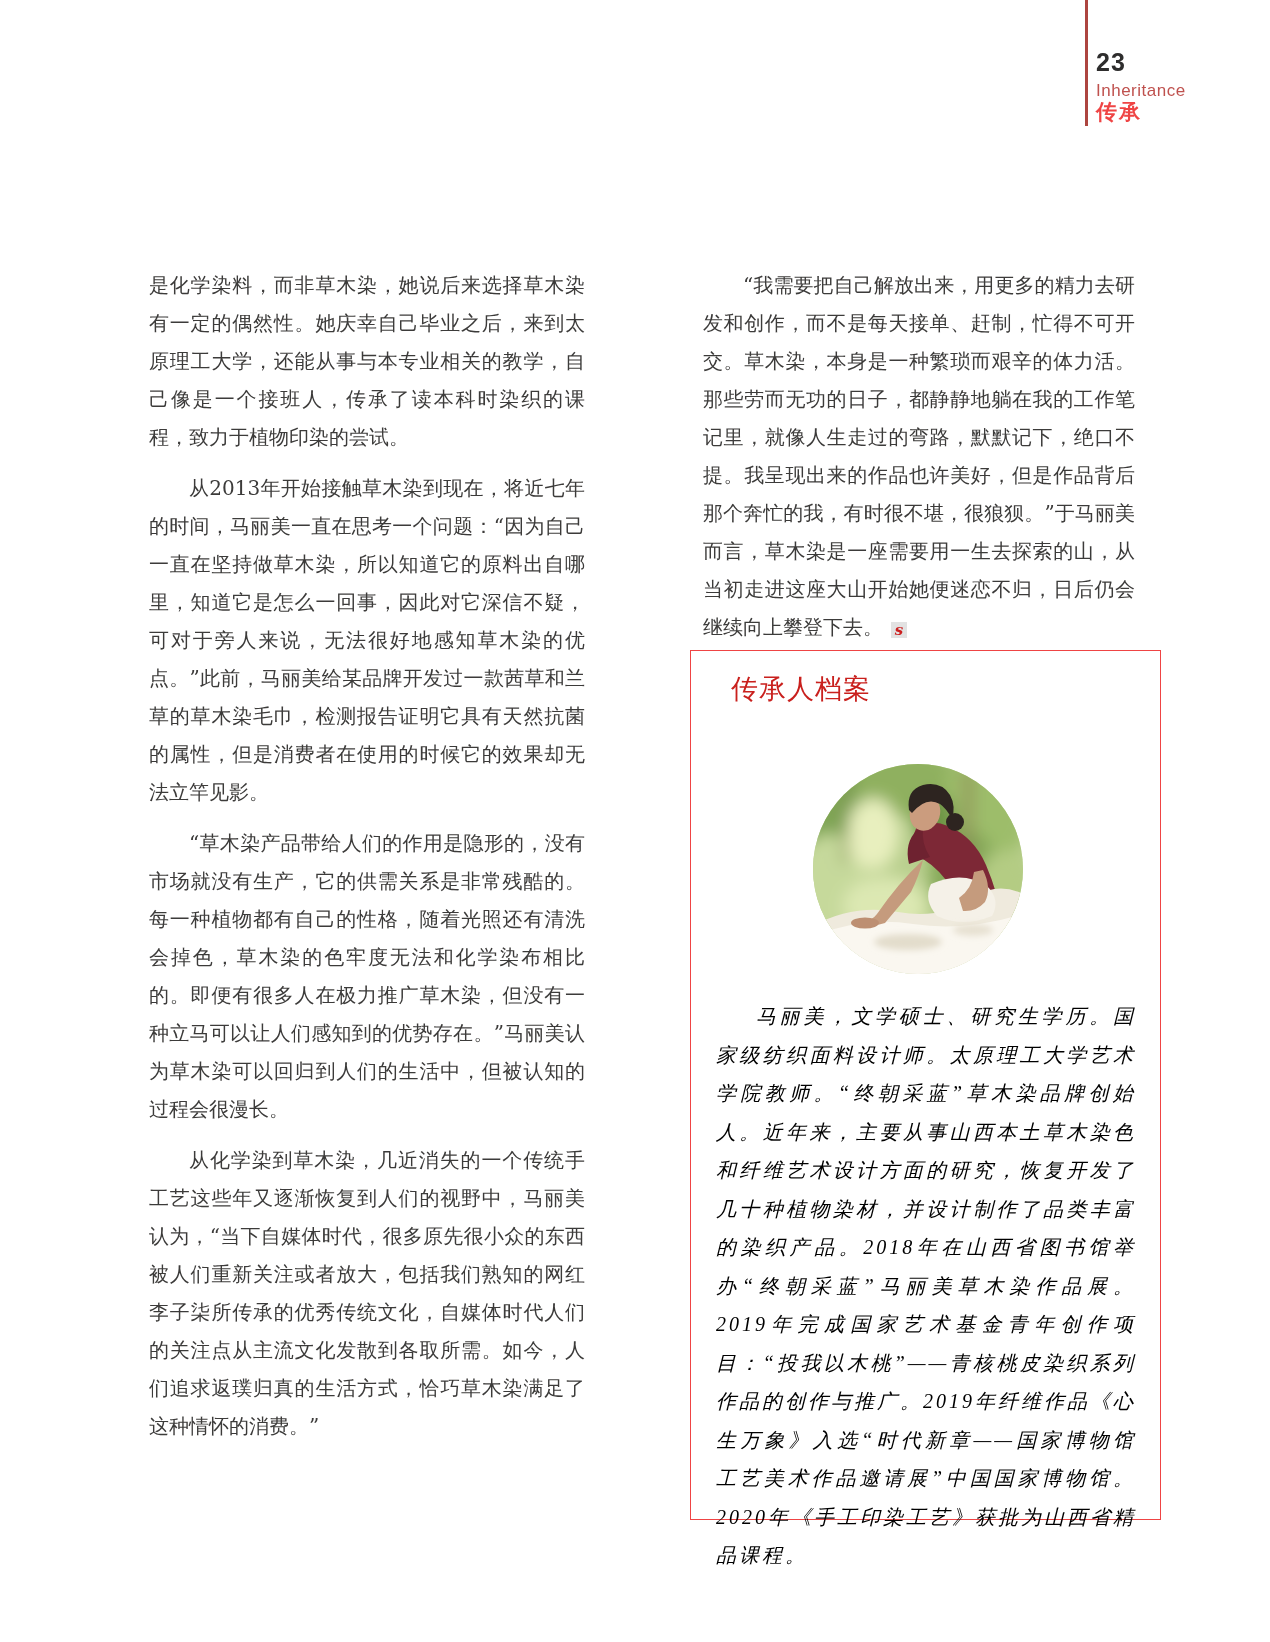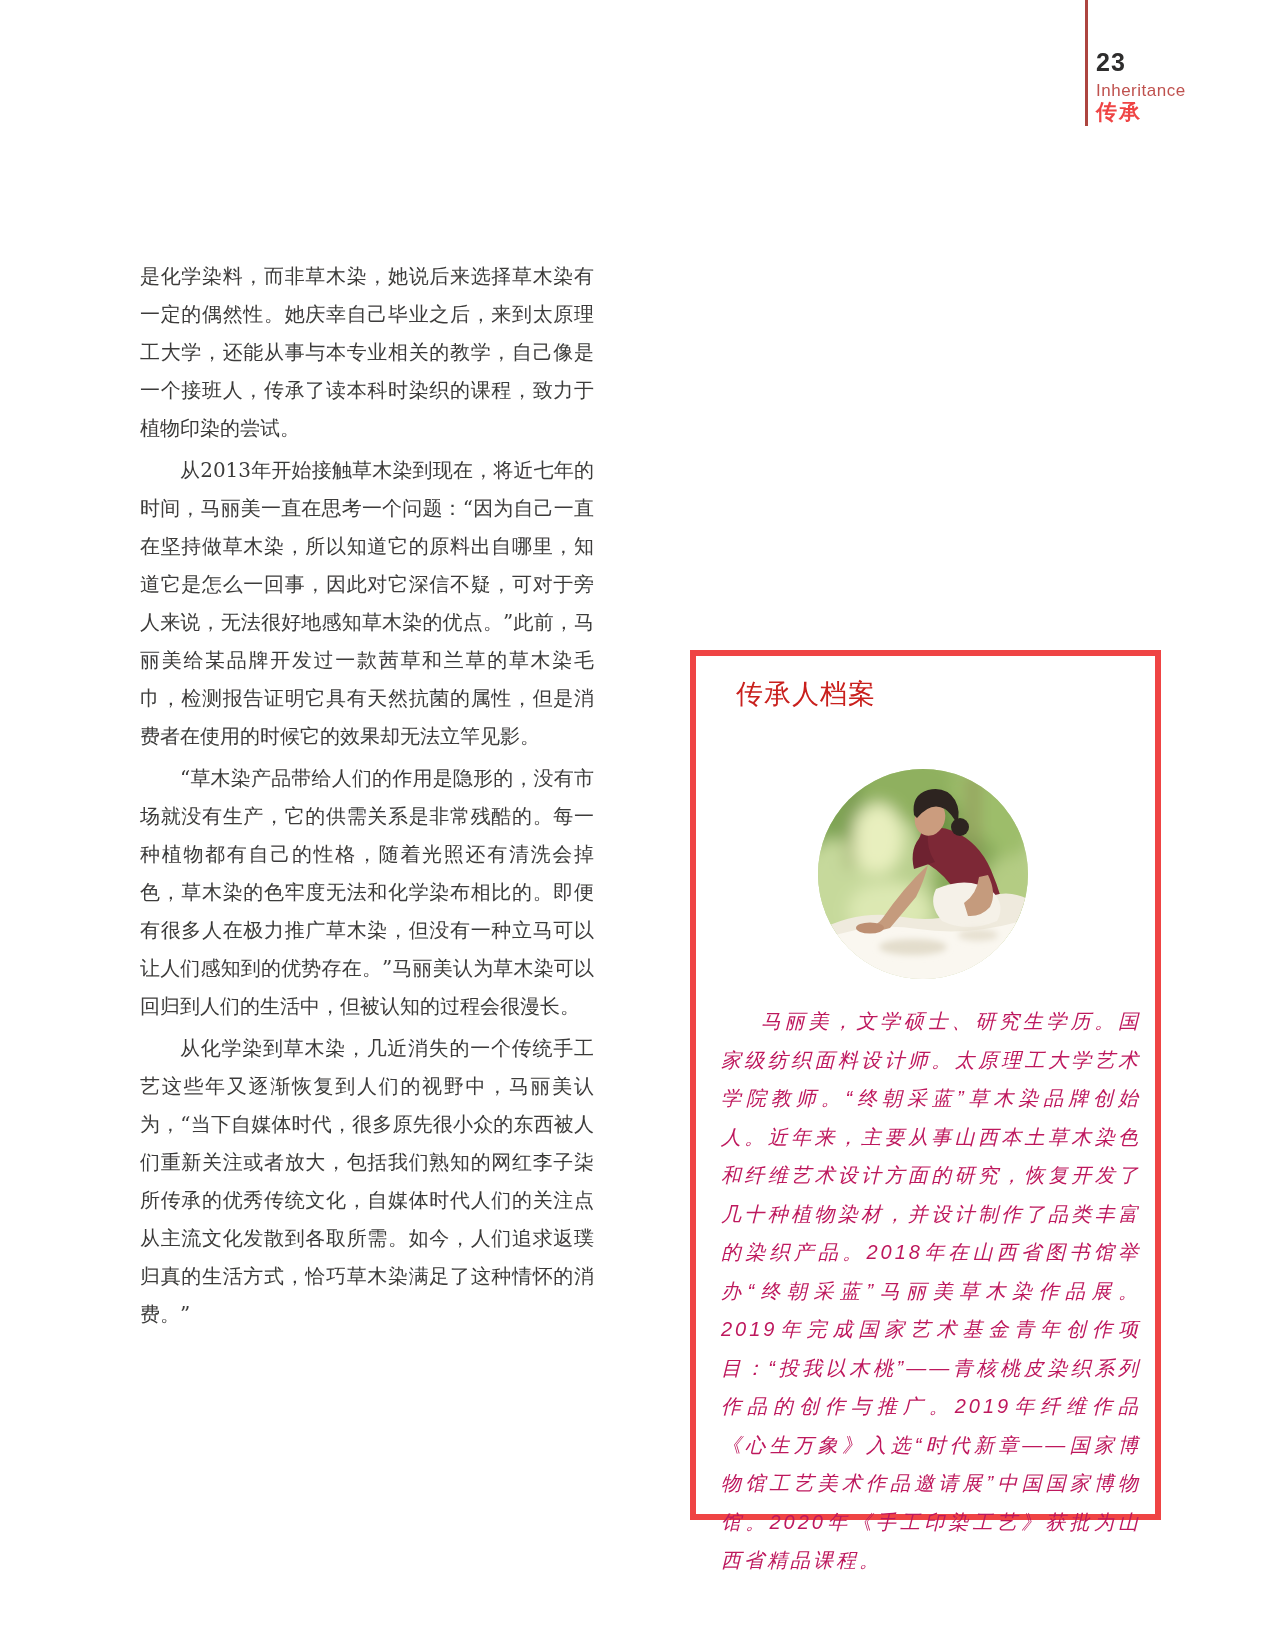--- a/index.html
+++ b/index.html
@@ -26,50 +26,50 @@
     color:#ef4444; letter-spacing:2px; line-height:1;
   }
 
   
   .col {
     position:absolute; top:253px; text-align:justify;
     font-size:20px; line-height:38px; color:#3c3b3a;
   }
   .col-left  { left:136px; width:462px; }
   .col-right { left:690px; width:458px; }
-  .col p { margin:4px; text-indent:2em; }
+  .col p { margin:13px; text-indent:2em; }
   .col-left p:nth-of-type(1) { text-indent:0; }
 
   .end-mark {
     display:inline-block; width:16px; height:16px; margin-left:8px;
     background:#e2e2e2; color:#cc1f1f; text-indent:0;
     font-family:"DejaVu Serif","Liberation Serif",serif;
     font-style:italic; font-weight:bold; font-size:15px; line-height:16px;
     text-align:center; vertical-align:-1px;
   }
 
   
   .profile-box {
     position:absolute; left:690px; top:650px; width:471px; height:870px;
-    border:6px solid #ef4444; background:#ffffff; box-sizing:border-box;
+    border:1px solid #ef4444; background:#ffffff; box-sizing:border-box;
   }
   .profile-title {
     position:absolute; left:40px; top:22px;
     font-family:"Liberation Sans",sans-serif; font-size:27px; font-weight:500;
     color:#c9201d; letter-spacing:1px; line-height:1.2;
   }
   .profile-photo {
     position:absolute; left:122px; top:113px; width:210px; height:210px;
     border-radius:50%; overflow:hidden;
   }
   .profile-bio {
     position:absolute; left:25px; top:346px; width:420px;
     text-align:justify; font-size:20px; line-height:38.5px; letter-spacing:3px;
-    font-style:italic; color:#be185d; text-indent:2em; margin:0;
-    font-family:Liberation Sans, sans-serif;
+    font-style:italic; color:#000000; text-indent:2em; margin:0;
+    font-family:Liberation Serif, serif;
   }
 </style>
 </head>
 <body>
 
 <div class="page">
 
   <div class="header-rule"></div>
   <div class="page-number">23</div>
   <div class="section-en">Inheritance</div>
@@ -80,20 +80,23 @@
       <p>是化学染料，而非草木染，她说后来选择草木染有一定的偶然性。她庆幸自己毕业之后，来到太原理工大学，还能从事与本专业相关的教学，自己像是一个接班人，传承了读本科时染织的课程，致力于植物印染的尝试。</p>
 
       <p>从2013年开始接触草木染到现在，将近七年的时间，马丽美一直在思考一个问题：“因为自己一直在坚持做草木染，所以知道它的原料出自哪里，知道它是怎么一回事，因此对它深信不疑，可对于旁人来说，无法很好地感知草木染的优点。”此前，马丽美给某品牌开发过一款茜草和兰草的草木染毛巾，检测报告证明它具有天然抗菌的属性，但是消费者在使用的时候它的效果却无法立竿见影。</p>
 
       <p>“草木染产品带给人们的作用是隐形的，没有市场就没有生产，它的供需关系是非常残酷的。每一种植物都有自己的性格，随着光照还有清洗会掉色，草木染的色牢度无法和化学染布相比的。即便有很多人在极力推广草木染，但没有一种立马可以让人们感知到的优势存在。”马丽美认为草木染可以回归到人们的生活中，但被认知的过程会很漫长。</p>
 
       <p>从化学染到草木染，几近消失的一个传统手工艺这些年又逐渐恢复到人们的视野中，马丽美认为，“当下自媒体时代，很多原先很小众的东西被人们重新关注或者放大，包括我们熟知的网红李子柒所传承的优秀传统文化，自媒体时代人们的关注点从主流文化发散到各取所需。如今，人们追求返璞归真的生活方式，恰巧草木染满足了这种情怀的消费。”</p>
 
     </div>
 
+  <div class="col col-right">
+    <p><span>“我需要把自己解放出来，用更多的精力去研发和创作，而不是每天接单、赶制，忙得不可开交。草木染，本身是一种繁琐而艰辛的体力活。那些劳而无功的日子，都静静地躺在我的工作笔记里，就像人生走过的弯路，默默记下，绝口不提。我呈现出来的作品也许美好，但是作品背后那个奔忙的我，有时很不堪，很狼狈。”于马丽美而言，草木染是一座需要用一生去探索的山，从当初走进这座大山开始她便迷恋不归，日后仍会继续向上攀登下去。</span><span class="end-mark">s</span></p>
+  </div>
 
   <div class="profile-box">
     <div class="profile-title">传承人档案</div>
 
     <div class="profile-photo">
       <svg viewBox="0 0 210 210" width="210" height="210">
         <defs>
           <filter id="blur8" x="-30%" y="-30%" width="160%" height="160%">
               <feGaussianBlur stdDeviation="8"></feGaussianBlur>
             </filter>

